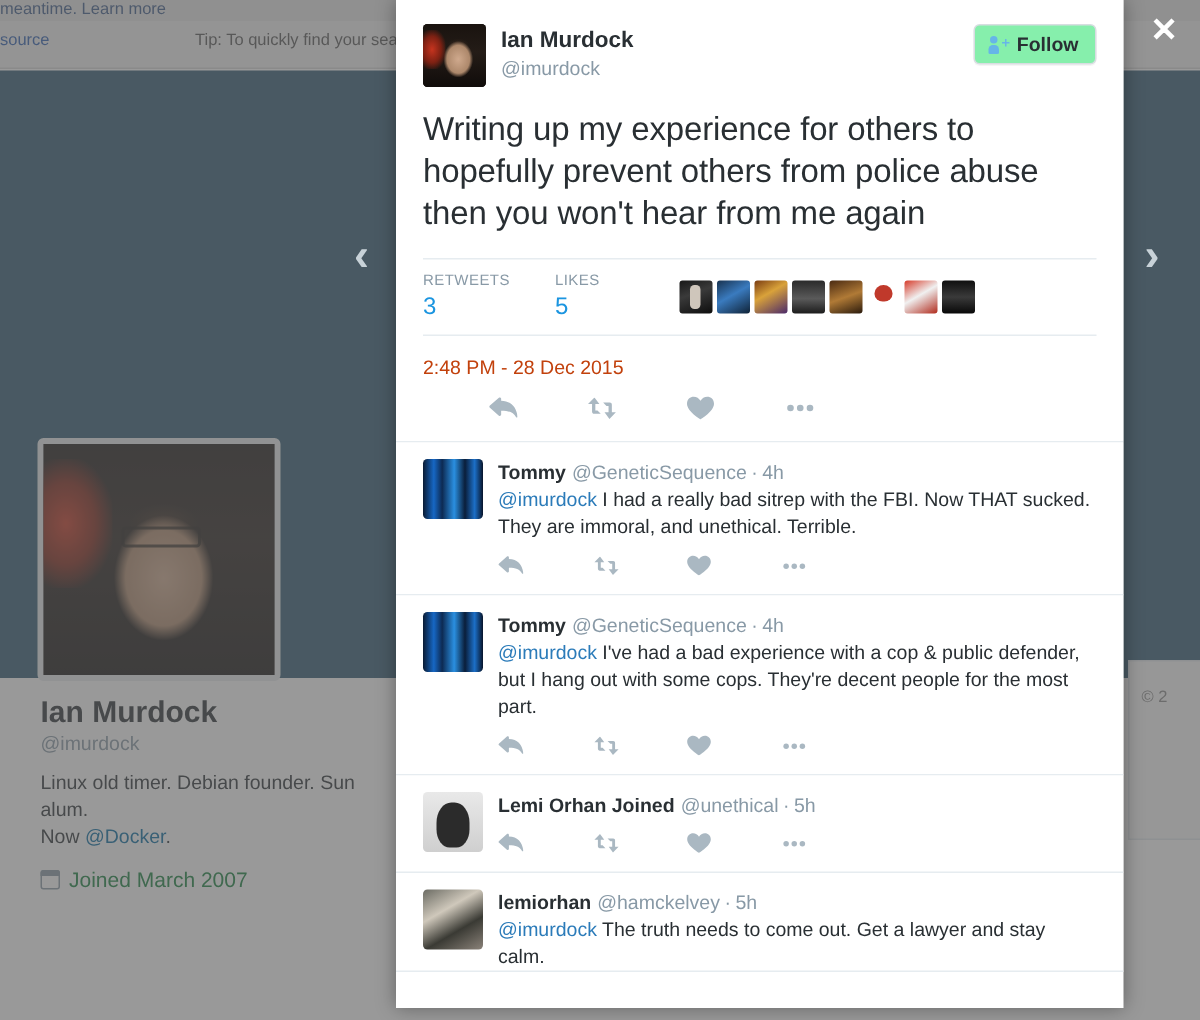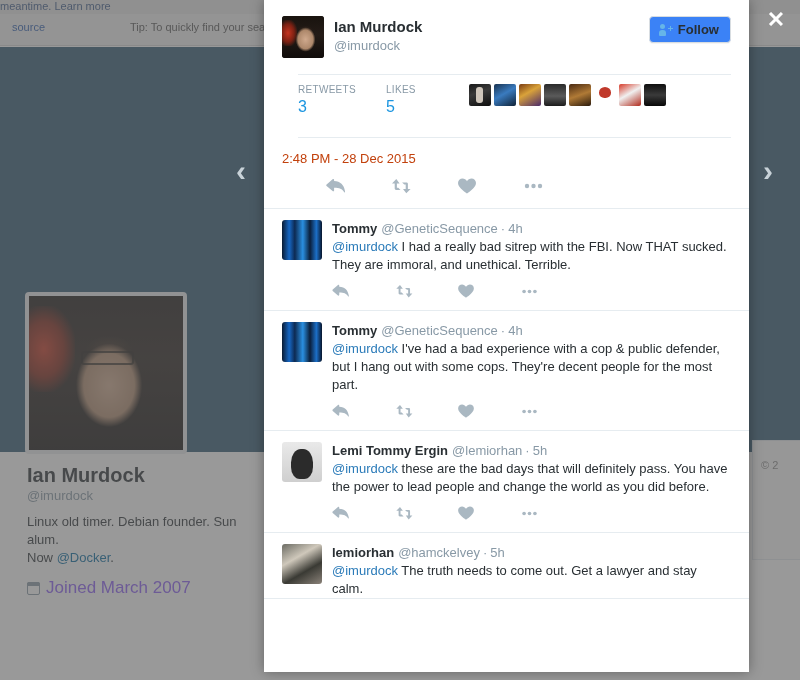--- a/index.html
+++ b/index.html
@@ -21,21 +21,21 @@
   .bg-topstrip .txt {
     font-size: 11px; color: #3b5a8a; padding-left: 0px; line-height: 13px;
     white-space: nowrap;
   }
 
   .bg-noticebar {
     position: absolute; left: 0; top: 14px; width: 800px; height: 32px;
     background: #f2f2f2; border-bottom: 1px solid #d8d8d8;
   }
   .bg-noticebar .src {
-    position: absolute; left: 12px; top: 7px; font-size: 11px; color: #2a5db0;
+    position: absolute; left: 0; top: 7px; font-size: 11px; color: #2a5db0;
   }
   .bg-noticebar .tip {
     position: absolute; left: 130px; top: 7px; font-size: 11px; color: #555;
     white-space: nowrap;
   }
 
   
   .bg-blueband {
     position: absolute; left: 0; top: 47px; width: 800px; height: 405px;
     background: #2e5871;
@@ -69,21 +69,21 @@
   .bg-profile { position: absolute; left: 27px; top: 463px; width: 230px; }
   .bg-profile .name {
     font-size: 20px; font-weight: bold; color: #292f33; line-height: 24px;
   }
   .bg-profile .handle { font-size: 13px; color: #8899a6; margin-top: 1px; }
   .bg-profile .bio {
     font-size: 13px; color: #292f33; margin-top: 10px; line-height: 18px;
   }
   .bg-profile .bio a { color: #0369a1; text-decoration: none; }
   .bg-profile .joined {
-    font-size: 17px; color: #8b5cf6; margin-top: 11px;
+    font-size: 14px; color: #15803d; margin-top: 11px;
     display: flex; align-items: center; gap: 6px;
   }
   .cal-icon {
     display: inline-block; width: 13px; height: 13px;
     border: 1px solid #8899a6; border-radius: 2px; position: relative;
     flex: 0 0 auto;
   }
   .cal-icon::before {
     content: ""; position: absolute; left: -1px; top: -1px; right: -1px; height: 4px;
     background: #8899a6; border-radius: 2px 2px 0 0;
@@ -144,21 +144,21 @@
     content: ""; position: absolute; left: 0; top: 4px; width: 15px; height: 26px;
     background: radial-gradient(ellipse at 40% 50%, #c6341f 0%, #7d2113 48%, rgba(60,16,10,0) 78%);
   }
   .perma-names { margin-left: 10px; padding-top: 1px; }
   .perma-name {
     font-size: 15px; font-weight: bold; color: #292f33; line-height: 19px;
   }
   .perma-handle { font-size: 13px; color: #8899a6; line-height: 17px; margin-top: 1px; }
   .follow-btn {
     margin-left: auto; display: flex; align-items: center; gap: 5px;
-    border: 1px solid #d8dde1; border-radius: 4px; background: #3b82f6;
+    border: 1px solid #d8dde1; border-radius: 4px; background: #86efac;
     padding: 5px 11px 5px 9px; cursor: pointer;
     box-shadow: 0 1px 0 rgba(0,0,0,0.04);
   }
   .follow-btn .lbl { font-size: 13px; font-weight: bold; color: #292f33; }
   .ico-follow { width: 14px; height: 12px; position: relative; flex: 0 0 auto; }
   .ico-follow .h {
     position: absolute; left: 1px; top: 0; width: 5px; height: 5px;
     border-radius: 50%; background: #66b5e8;
   }
   .ico-follow .b {
@@ -171,24 +171,23 @@
   .ico-follow .p2 {
     position: absolute; left: 10.7px; top: 2.3px; width: 1.6px; height: 5px; background: #66b5e8;
   }
 
   .perma-text {
     font-size: 22px; line-height: 28px; color: #292f33;
     margin: 14px 0 0 0; letter-spacing: -0.1px;
   }
 
   .stats-row {
-    display: flex; align-items: flex-start; margin-top: 16px;
+    display: flex; align-items: center; margin-top: 16px;
     border-top: 1px solid #e6ecf0; border-bottom: 1px solid #e6ecf0;
-    padding: 9px 0 21px 0;
-    margin-left: 16px;
+    padding: 9px 0 9px 0;
   }
   .stat { margin-right: 30px; }
   .stat .k {
     font-size: 10px; color: #8899a6; text-transform: uppercase; letter-spacing: .3px;
   }
   .stat .v { font-size: 16px; color: #1b95e0; margin-top: 3px; line-height: 18px; }
   .stats-sep { width: 1px; background: #e6ecf0; margin: -2px 0 -2px 4px; }
   .faces { display: flex; align-items: center; gap: 3px; margin-left: 18px; }
   .face-th {
     width: 22px; height: 22px; border-radius: 2px; flex: 0 0 auto; overflow: hidden;
@@ -310,20 +309,21 @@
           <span class="ico-follow">
             <span class="h"></span>
               <span class="b"></span>
               <span class="p1"></span>
               <span class="p2"></span>
           </span>
           <span class="lbl">Follow</span>
         </div>
       </div>
 
+      <div class="perma-text">Writing up my experience for others to hopefully prevent others from police abuse then you won't hear from me again</div>
 
       <div class="stats-row">
         <div class="stat">
           <div class="k">RETWEETS</div>
           <div class="v">3</div>
         </div>
         <div class="stat">
           <div class="k">LIKES</div>
           <div class="v">5</div>
         </div>
@@ -433,22 +433,21 @@
                 </svg>
               </div>
             </div>
           </div>
         </div>
         <div class="reply">
           <div class="reply-avwrap">
             <div class="reply-av av-lemi"></div>
           </div>
           <div class="reply-body">
-            <div class="reply-meta"><span class="nm">Lemi Tommy Ergin</span><span class="hd">@lemiorhan</span><span class="dot">·</span><span class="tm">5h</span></div>
-            <div class="reply-text"><span class="mention">@imurdock</span> these are the bad days that will definitely pass. You have the power to lead people and change the world as you did before.</div>
+            <div class="reply-meta"><span class="nm">Lemi Orhan Joined</span><span class="hd">@unethical</span><span class="dot">·</span><span class="tm">5h</span></div>
             <div class="actions">
               <div class="act">
                 <svg width="17" height="14" viewBox="0 0 19 16">
                   <path fill="currentColor" d="M6.6 1.2 0.6 6.4c-.5.4-.5 1.1 0 1.5l6 5.2c.6.5 1.5.1 1.5-.7V9.8c5.4 0 8.1 1.2 10 4.3.3.5 1.1.3 1-.4C18 7 14.7 3.4 8.1 3.1V1.9c0-.8-.9-1.2-1.5-.7z"></path>
                 </svg>
               </div>
               <div class="act">
                 <svg width="19" height="13" viewBox="0 0 21 15">
                   <path fill="currentColor" d="M5.3 0 1 4.4h2.7v5.1c0 .8.6 1.4 1.4 1.4h4.4l-2.2-2.2H5.9V4.4h2.7L5.3 0zM15.3 14.3l4.3-4.4h-2.7V4.8c0-.8-.6-1.4-1.4-1.4h-4.4l2.2 2.2h1.4v4.3H12l3.3 4.4z"></path>
                 </svg>

